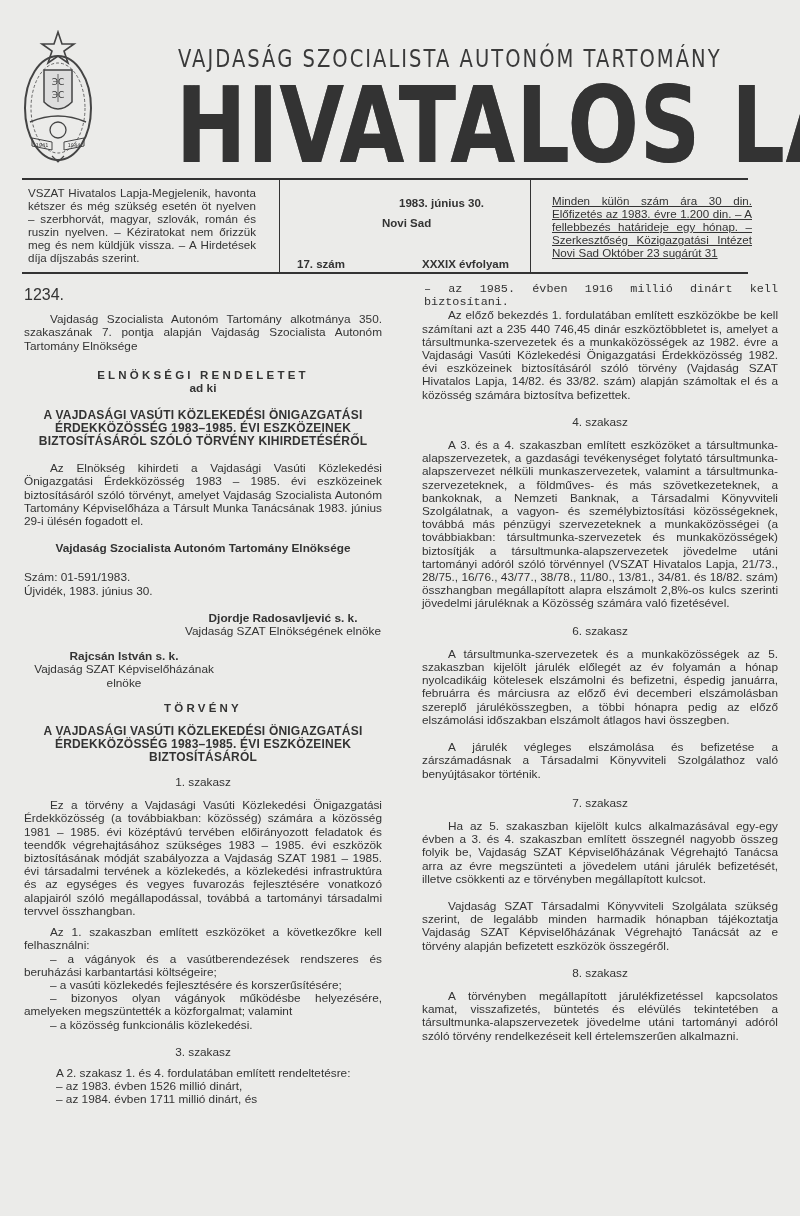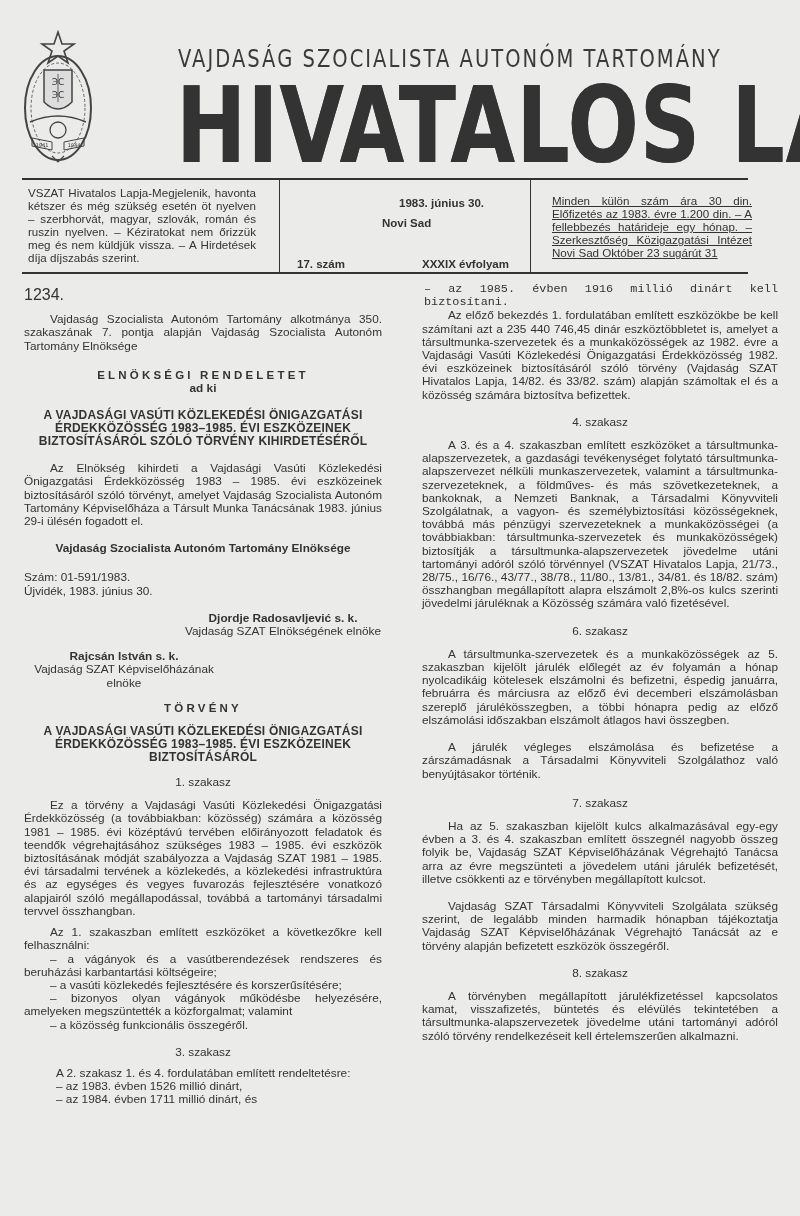--- a/index.html
+++ b/index.html
@@ -95,21 +95,21 @@
     <div class="sig" style="width:200px;">Vajdaság SZAT Képviselőházának</div>
     <div class="sig" style="width:200px;">elnöke</div>
     <div class="spaced mt12">TÖRVÉNY</div>
     <div class="law-title mt10">A VAJDASÁGI VASÚTI KÖZLEKEDÉSI ÖNIGAZGATÁSI ÉRDEKKÖZÖSSÉG 1983–1985. ÉVI ESZKÖZEINEK BIZTOSÍTÁSÁRÓL</div>
     <div class="center mt12">1. szakasz</div>
     <p class="ind mt10">Ez a törvény a Vajdasági Vasúti Közlekedési Önigazgatási Érdekközösség (a továbbiakban: közösség) számára a közösség 1981 – 1985. évi középtávú tervében előirányozott feladatok és teendők végrehajtásához szükséges 1983 – 1985. évi eszközök biztosításának módját szabályozza a Vajdaság SZAT 1981 – 1985. évi társadalmi tervének a közlekedés, a közlekedési infrastruktúra és az egységes és vegyes fuvarozás fejlesztésére vonatkozó alapjairól szóló megállapodással, továbbá a tartományi társadalmi tervvel összhangban.</p>
     <p class="ind mt8">Az 1. szakaszban említett eszközöket a következőkre kell felhasználni:</p>
     <p class="list-item">– a vágányok és a vasútberendezések rendszeres és beruházási karbantartási költségeire;</p>
     <p class="list-item">– a vasúti közlekedés fejlesztésére és korszerűsítésére;</p>
     <p class="list-item">– bizonyos olyan vágányok működésbe helyezésére, amelyeken megszüntették a közforgalmat; valamint</p>
-    <p class="list-item">– a közösség funkcionális összegéről.</p>
+    <p class="list-item">– a közösség funkcionális közlekedési.</p>
     <div class="center mt14">3. szakasz</div>
     <p class="mt8" style="padding-left:32px;">A 2. szakasz 1. és 4. fordulatában említett rendeltetésre:</p>
     <p style="padding-left:32px;">– az 1983. évben 1526 millió dinárt,</p>
     <p style="padding-left:32px;">– az 1984. évben 1711 millió dinárt, és</p>
   </div>
 
   <div class="colR">
     <p style="padding-left:2px;font-family:Liberation Mono, monospace;">– az 1985. évben 1916 millió dinárt kell biztosítani.</p>
     <p class="ind">Az előző bekezdés 1. fordulatában említett eszközökbe be kell számítani azt a 235 440 746,45 dinár eszköztöbbletet is, amelyet a társultmunka-szervezetek és a munkaközösségek az 1982. évre a Vajdasági Vasúti Közlekedési Önigazgatási Érdekközösség 1982. évi eszközeinek biztosításáról szóló törvény (Vajdaság SZAT Hivatalos Lapja, 14/82. és 33/82. szám) alapján számoltak el és a közösség számára biztosítva befizettek.</p>
     <div class="center mt14">4. szakasz</div>

